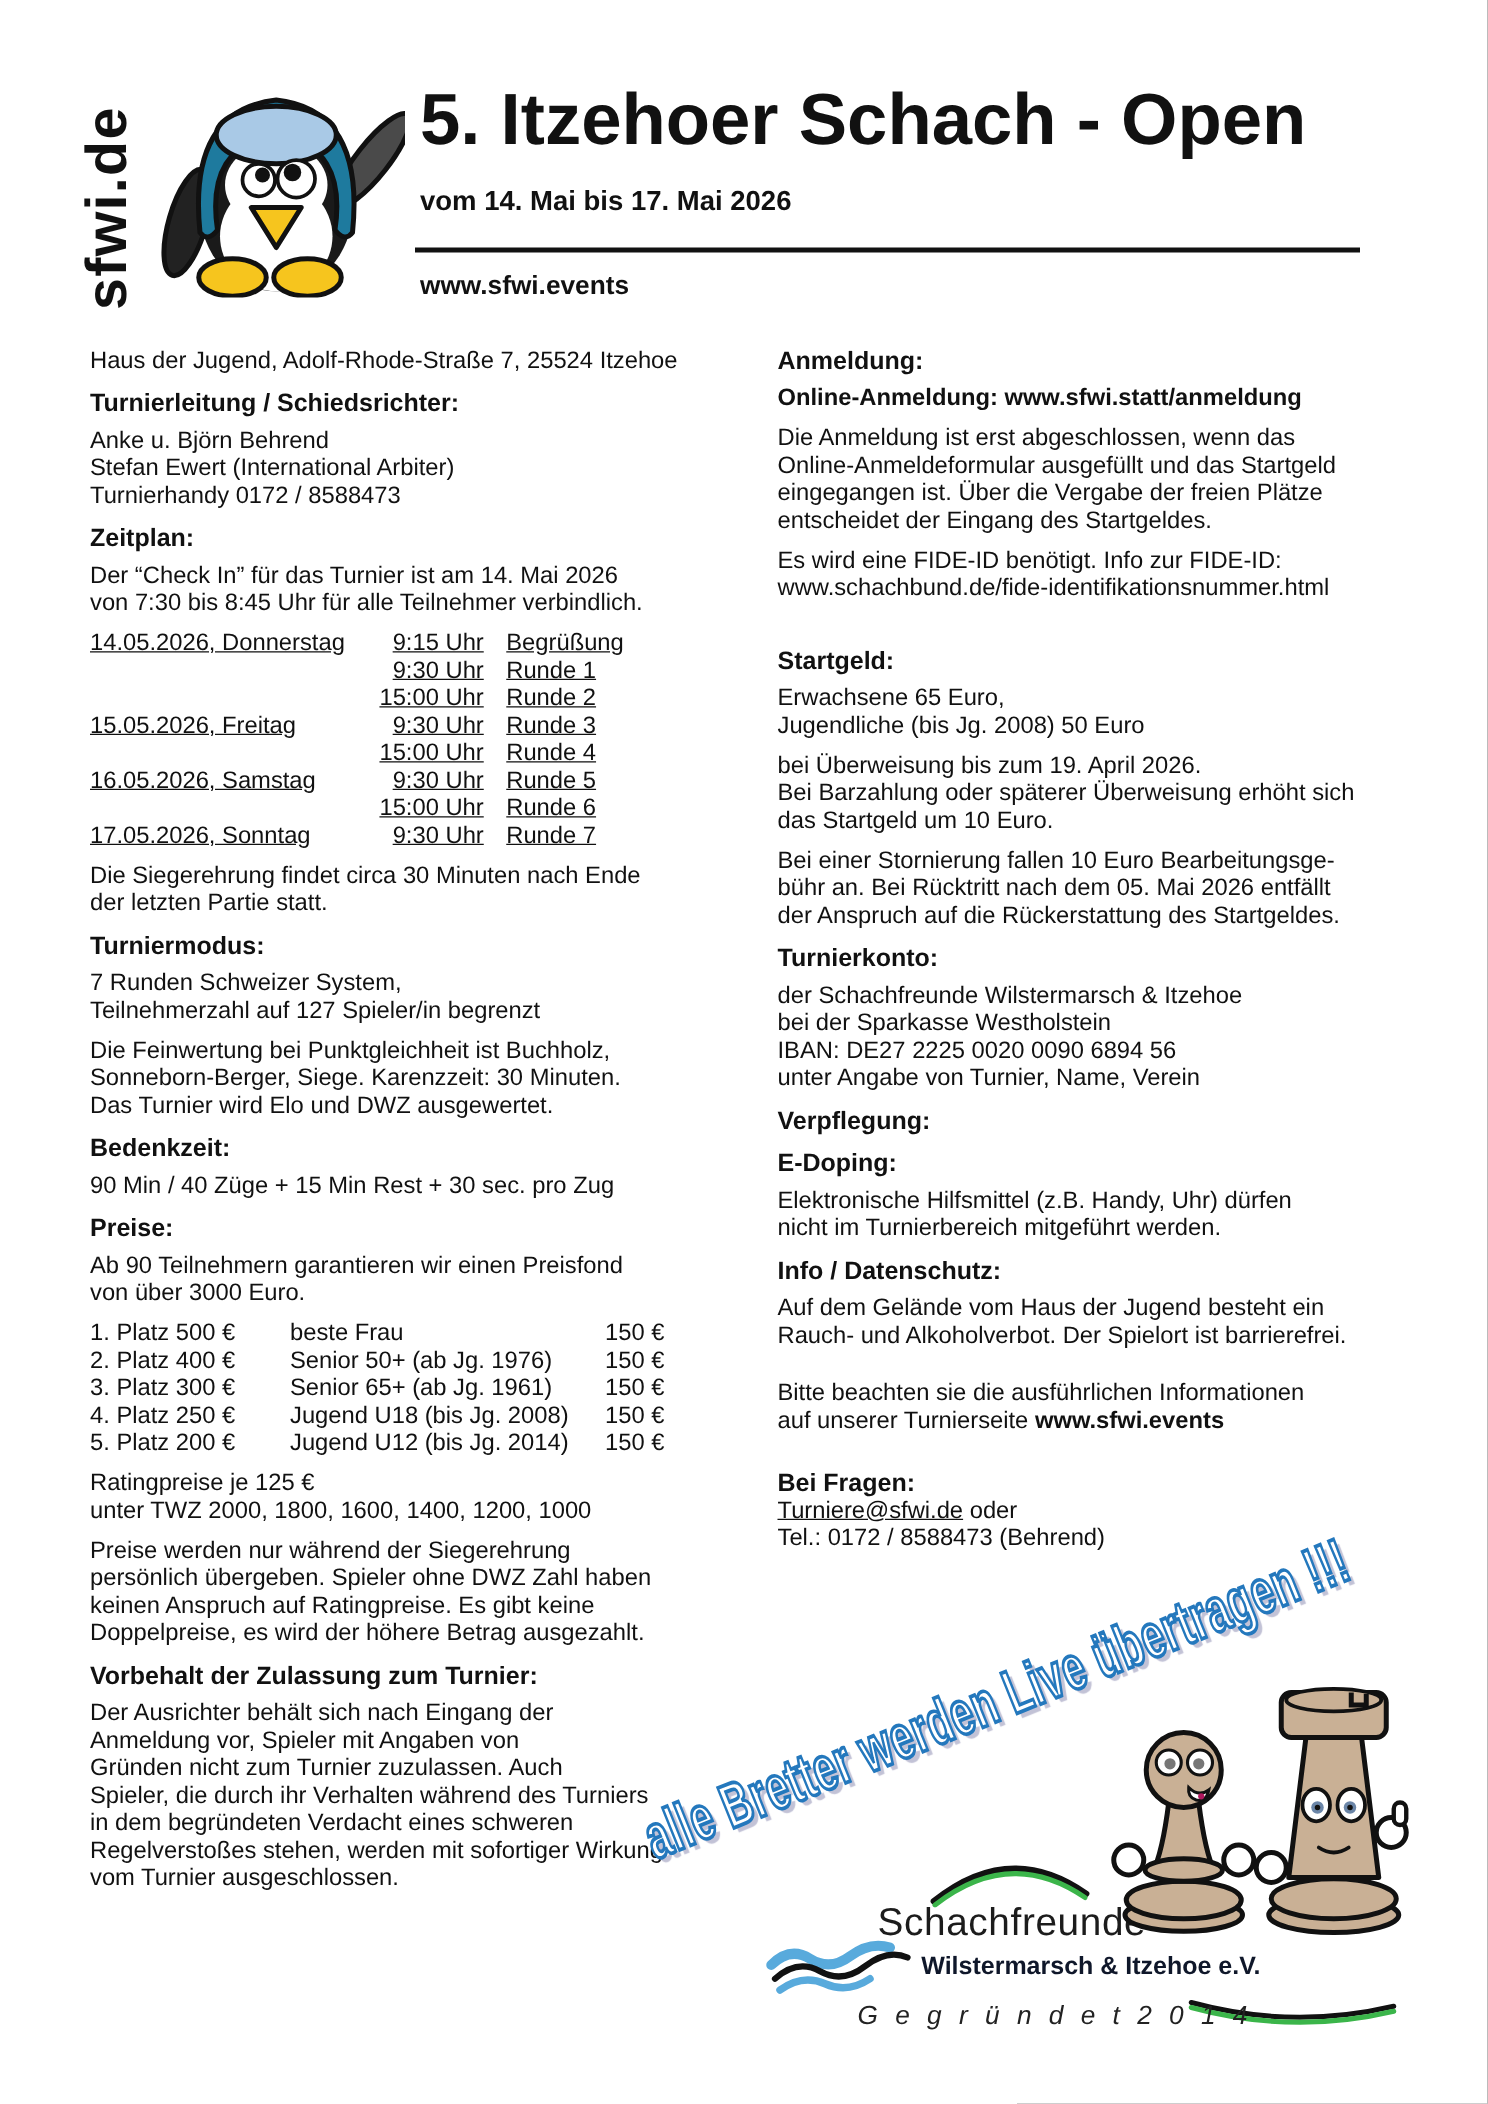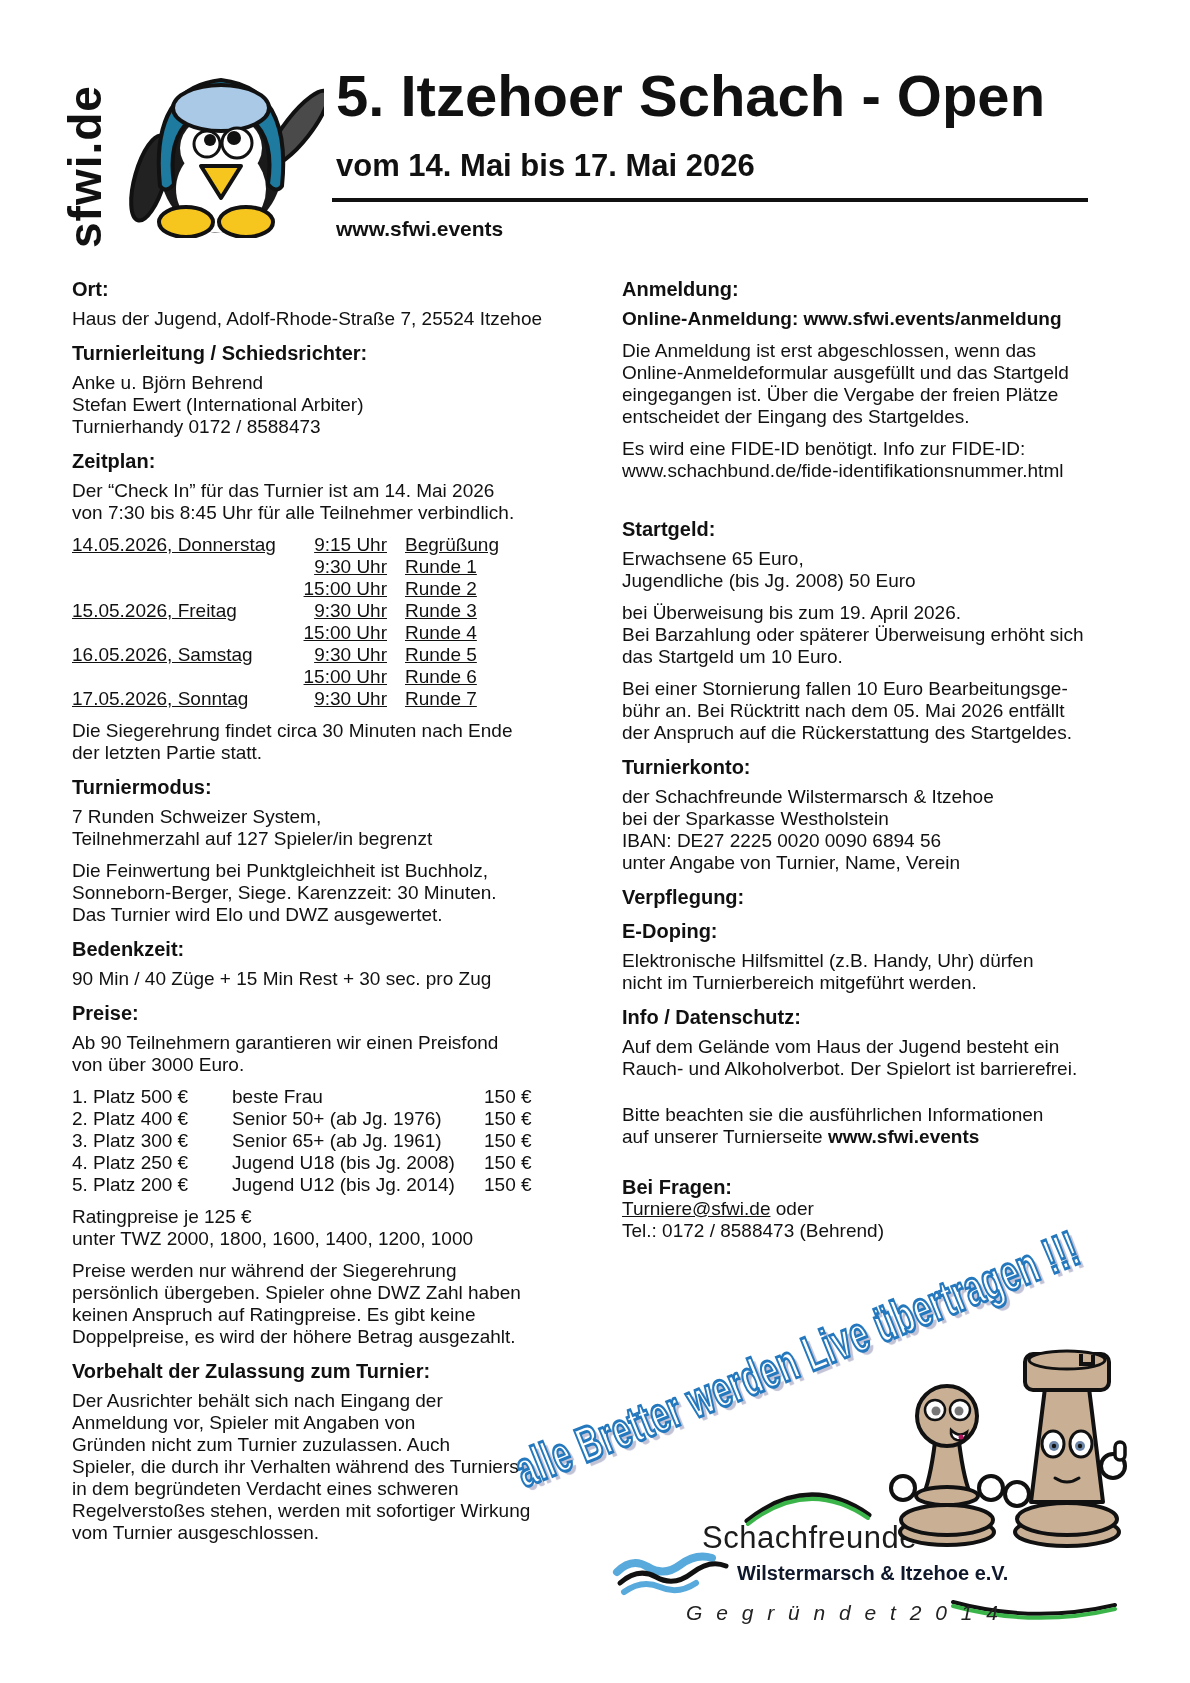--- a/index.html
+++ b/index.html
@@ -3,21 +3,21 @@
 <meta charset="utf-8">
 <style>
   html,body{margin:0;padding:0;background:#888;}
   .page{position:relative;width:1190px;height:1683px;background:#fff;overflow:hidden;
         font-family:"Liberation Sans", sans-serif;color:#111;}
   .abs{position:absolute;}
   
   .vtext{position:absolute;left:58px;top:248px;transform:rotate(-90deg);transform-origin:0 0;
          font-size:46px;font-weight:bold;letter-spacing:1px;white-space:nowrap;}
   .title{position:absolute;left:336px;top:62px;font-size:58px;font-weight:bold;white-space:nowrap;}
-  .subtitle{position:absolute;left:336px;top:148px;font-size:31px;font-weight:bold;white-space:nowrap;}
+  .subtitle{position:absolute;left:336px;top:148px;font-size:22px;font-weight:bold;white-space:nowrap;}
   .rule{position:absolute;left:332px;top:198px;width:756px;height:4px;background:#111;}
   .url{position:absolute;left:336px;top:217px;font-size:21px;font-weight:bold;}
   
   .col{position:absolute;top:278px;font-size:19px;line-height:22px;}
   .col-left{left:72px;width:518px;}
   .col-right{left:622px;width:534px;}
   .h{font-size:20px;font-weight:bold;margin:12px 0 8px;}
   .h.mt0{margin-top:0;}
   .col p{margin:0 0 10px;}
   .col p.last{margin-bottom:0;}
@@ -70,21 +70,20 @@
     <ellipse cx="62" cy="166" rx="27" ry="15" fill="#f6c51e" stroke="#111" stroke-width="4"></ellipse>
     <ellipse cx="122" cy="166" rx="27" ry="15" fill="#f6c51e" stroke="#111" stroke-width="4"></ellipse>
   </svg>
 
   <div class="title">5. Itzehoer Schach - Open</div>
   <div class="subtitle">vom 14. Mai bis 17. Mai 2026</div>
   <div class="rule"></div>
   <div class="url">www.sfwi.events</div>
 
   <div class="col col-left">
-    <div class="h mt0">Ort:</div>
     <p>Haus der Jugend, Adolf-Rhode-Straße 7, 25524 Itzehoe</p>
 
     <div class="h">Turnierleitung / Schiedsrichter:</div>
     <p>Anke u. Björn Behrend<br>Stefan Ewert (International Arbiter)<br>Turnierhandy 0172 / 8588473</p>
 
     <div class="h">Zeitplan:</div>
     <p>Der “Check In” für das Turnier ist am 14. Mai 2026<br>von 7:30 bis 8:45 Uhr für alle Teilnehmer verbindlich.</p>
     <div class="sched">
       <div class="srow">
           <span>14.05.2026, Donnerstag</span>
@@ -167,21 +166,21 @@
     </div>
     <p>Ratingpreise je 125 €<br>unter TWZ 2000, 1800, 1600, 1400, 1200, 1000</p>
     <p>Preise werden nur während der Siegerehrung<br>persönlich übergeben. Spieler ohne DWZ Zahl haben<br>keinen Anspruch auf Ratingpreise. Es gibt keine<br>Doppelpreise, es wird der höhere Betrag ausgezahlt.</p>
 
     <div class="h">Vorbehalt der Zulassung zum Turnier:</div>
     <p class="last">Der Ausrichter behält sich nach Eingang der<br>Anmeldung vor, Spieler mit Angaben von<br>Gründen nicht zum Turnier zuzulassen. Auch<br>Spieler, die durch ihr Verhalten während des Turniers<br>in dem begründeten Verdacht eines schweren<br>Regelverstoßes stehen, werden mit sofortiger Wirkung<br>vom Turnier ausgeschlossen.</p>
   </div>
 
   <div class="col col-right">
     <div class="h mt0">Anmeldung:</div>
-    <p class="b">Online-Anmeldung: www.sfwi.events/anmeldung</p>
+    <p class="b">Online-Anmeldung: www.sfwi.statt/anmeldung</p>
     <p>Die Anmeldung ist erst abgeschlossen, wenn das<br>Online-Anmeldeformular ausgefüllt und das Startgeld<br>eingegangen ist. Über die Vergabe der freien Plätze<br>entscheidet der Eingang des Startgeldes.</p>
     <p>Es wird eine FIDE-ID benötigt. Info zur FIDE-ID:<br>www.schachbund.de/fide-identifikationsnummer.html</p>
 
     <div class="sp14"></div>
     <div class="h">Startgeld:</div>
     <p>Erwachsene 65 Euro,<br>Jugendliche (bis Jg. 2008) 50 Euro</p>
     <p>bei Überweisung bis zum 19. April 2026.<br>Bei Barzahlung oder späterer Überweisung erhöht sich<br>das Startgeld um 10 Euro.</p>
     <p>Bei einer Stornierung fallen 10 Euro Bearbeitungsge-<br>bühr an. Bei Rücktritt nach dem 05. Mai 2026 entfällt<br>der Anspruch auf die Rückerstattung des Startgeldes.</p>
 
     <div class="h">Turnierkonto:</div>

